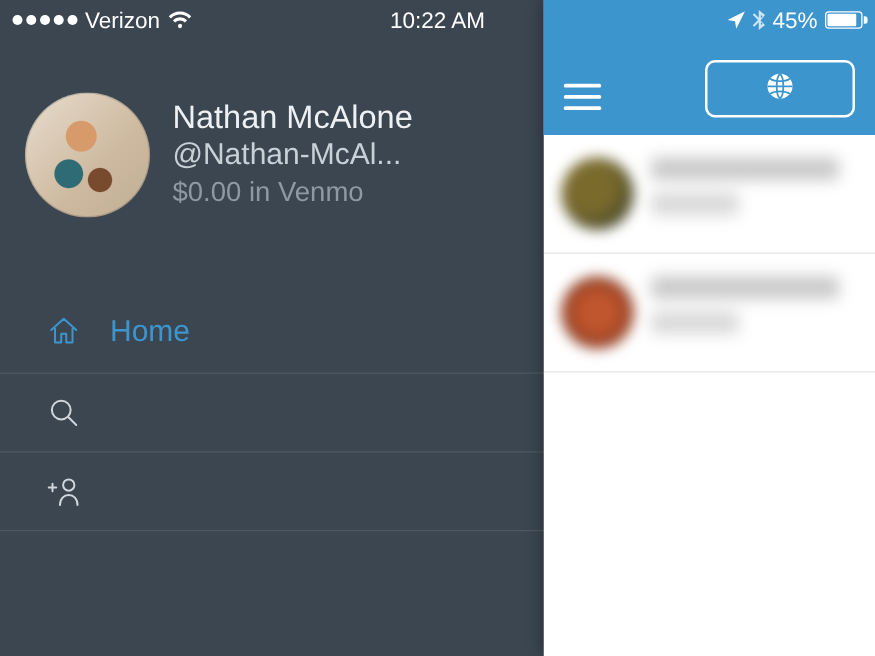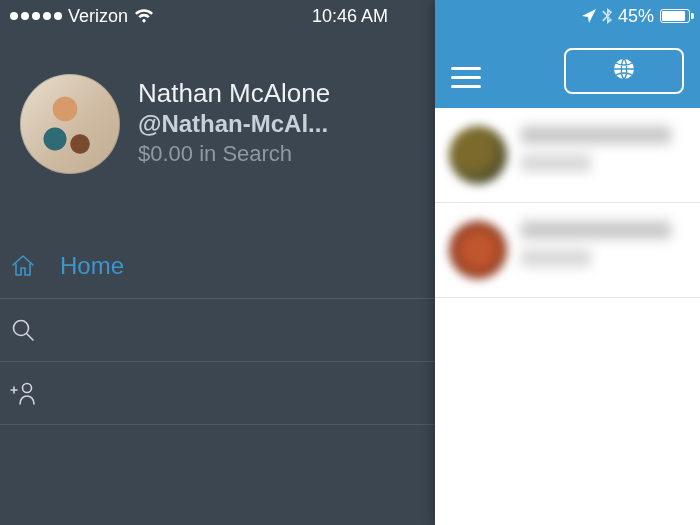--- a/index.html
+++ b/index.html
@@ -35,27 +35,27 @@
     background:
       radial-gradient(circle at 45% 35%, #d79a6a 0 14%, transparent 15%),
       radial-gradient(circle at 60% 70%, #7a4a2e 0 10%, transparent 11%),
       radial-gradient(circle at 35% 65%, #2e6b74 0 12%, transparent 13%),
       linear-gradient(135deg, #e8ddcf 0%, #cdb99f 60%, #bfae96 100%);
     box-shadow: inset 0 0 0 1px rgba(0,0,0,0.15);
     flex-shrink: 0;
   }
   .profile-text { flex: 1; min-width: 0; }
   .profile-name { color: #eef1f4; font-size: 26px; font-weight: 400; line-height: 1.15; }
-  .profile-handle { color: #c8d0d8; font-size: 24px; font-weight: 700; line-height: 1.25; white-space: nowrap; overflow: hidden; text-overflow: ellipsis; }
+  .profile-handle { color: #c8d0d8; font-size: 24px; font-weight: 400; line-height: 1.25; white-space: nowrap; overflow: hidden; text-overflow: ellipsis; }
   .profile-balance { color: #8f99a3; font-size: 22px; font-weight: 300; line-height: 1.35; }
 
   .menu { margin-top: 40px; }
   .menu-item {
-    display: flex; align-items: center; gap: 22px;
-    padding: 18px 8px; font-size: 24px; font-weight: 300;
+    display: flex; align-items: flex-start; gap: 22px;
+    padding: 18px 36px; font-size: 24px; font-weight: 300;
     border-bottom: 1px solid #4e5862; color: #d0d6dc;
     cursor: pointer;
   }
   .menu-item.active { color: #3d95ce; }
   .menu-item .icon-slot { width: 30px; display: inline-flex; justify-content: center; }
 
   
   .main-app {
     position: absolute; left: 435px; top: 0; bottom: 0; right: 0;
     background: #fff;
@@ -101,21 +101,21 @@
           <span class="dot"></span>
           <span class="dot"></span>
       </span>
       <span>Verizon</span>
       <span class="wifi-icon">
         <svg width="20" height="16" viewBox="0 0 20 16">
             <path d="M10 14.5a1.7 1.7 0 100-3.4 1.7 1.7 0 000 3.4zM4.3 8.2a8 8 0 0111.4 0l-1.8 1.8a5.5 5.5 0 00-7.8 0L4.3 8.2zM1 4.9a12.7 12.7 0 0118 0l-1.8 1.8a10.1 10.1 0 00-14.4 0L1 4.9z" fill="#fff"></path>
           </svg>
       </span>
     </div>
-    <div class="status-center">10:46 AM</div>
+    <div class="status-center">10:22 AM</div>
     <div class="status-right">
       <span class="loc-icon">
         <svg width="14" height="14" viewBox="0 0 14 14">
             <path d="M0 7l14-7-7 14-1-6-6-1z" fill="#fff"></path>
           </svg>
       </span>
       <span class="bt-icon">
         <svg width="10" height="16" viewBox="0 0 10 16">
             <path d="M5 0v6.2L1.4 2.6.2 3.8 4.4 8 .2 12.2l1.2 1.2L5 9.8V16l5-4-3.6-3.6L10 4 5 0zm1.7 4l1.4 1.1L6.7 6.3V4zm0 8V9.7l1.4 1.2L6.7 12z" fill="#cfe5f3"></path>
           </svg>
@@ -128,21 +128,21 @@
       </span>
     </div>
   </div>
 
   <div class="sidebar">
     <div class="profile-block">
       <div class="avatar"></div>
       <div class="profile-text">
         <div class="profile-name">Nathan McAlone</div>
         <div class="profile-handle">@Nathan-McAl...</div>
-        <div class="profile-balance">$0.00 in Search</div>
+        <div class="profile-balance">$0.00 in Venmo</div>
       </div>
     </div>
 
     <div class="menu">
       <div class="menu-item active">
         <span class="icon-slot">
           <svg width="26" height="26" viewBox="0 0 26 26">
               <path d="M3 12L13 3l10 9M6 11v11h5v-7h4v7h5V11" fill="none" stroke="#3d95ce" stroke-width="1.6" stroke-linejoin="round" stroke-linecap="round"></path>
             </svg>
         </span>

